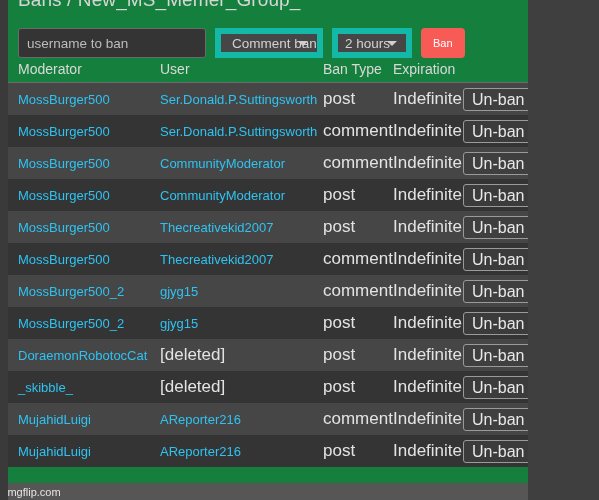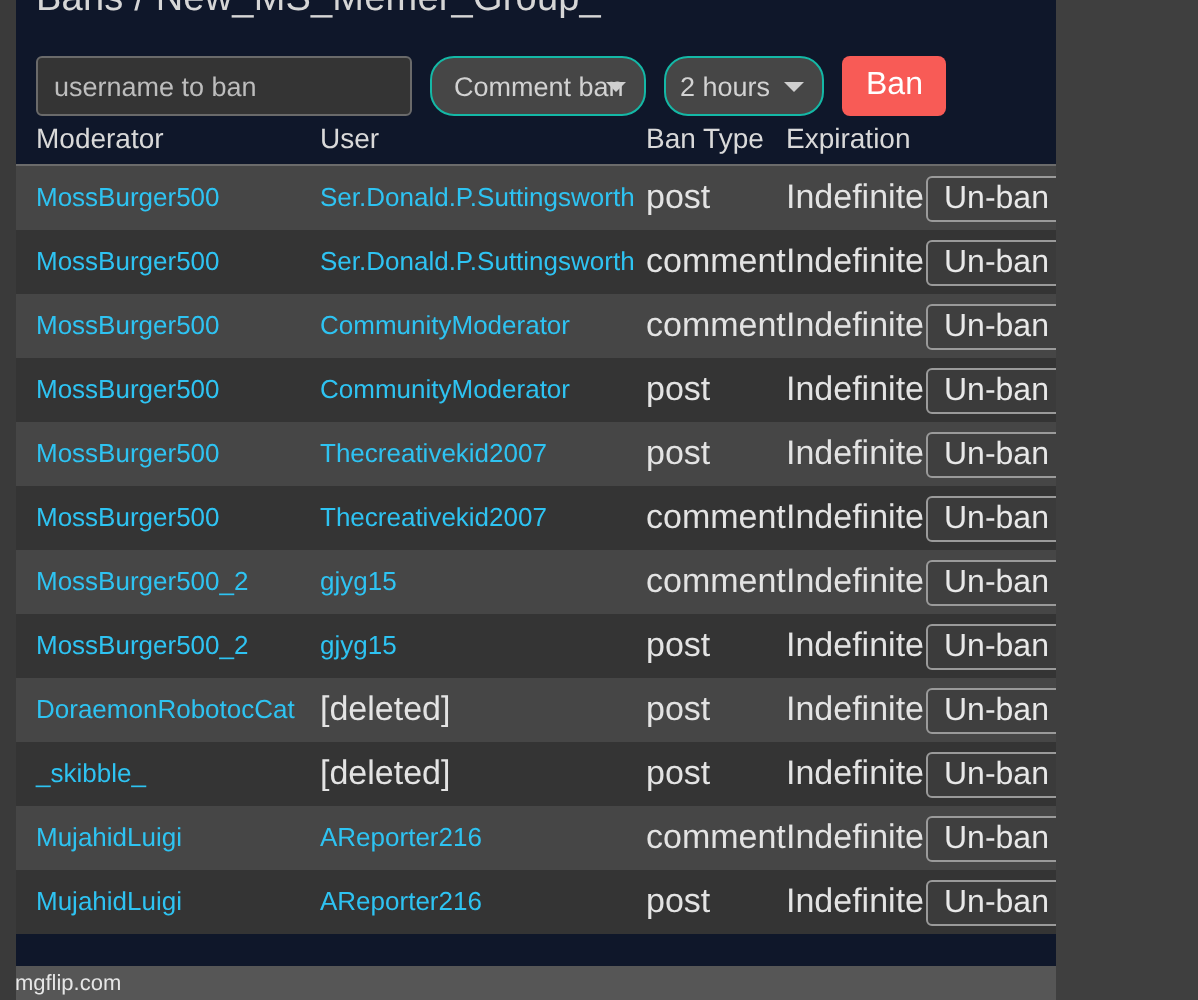--- a/index.html
+++ b/index.html
@@ -12,21 +12,21 @@
     height: 500px;
     overflow: hidden;
     background: #3f3f3f;
     font-family: "Liberation Sans", sans-serif;
     -webkit-font-smoothing: antialiased;
   }
   #page {
     position: relative;
     width: 528px;
     height: 500px;
-    background: #0f172a;
+    background: #15803d;
     overflow: hidden;
   }
   
   #left-gutter {
     position: absolute;
     left: 0; top: 0;
     width: 8px; height: 500px;
     background: #3a3a3a;
     z-index: 5;
   }
@@ -64,22 +64,22 @@
     padding: 0 8px;
     outline: none;
   }
   .ban-input::placeholder { color: #bdbdbd; opacity: 1; }
 
   .dropdown {
     position: relative;
     box-sizing: border-box;
     height: 30px;
     background: #464646;
-    border: 1px solid #14b8a6;
-    border-radius: 12px;
+    border: 6px solid #14b8a6;
+    border-radius: 0;
     color: #d2d2d2;
     font-size: 13.5px;
     display: flex;
     align-items: center;
     cursor: pointer;
     user-select: none;
   }
   #dd-bantype { margin-left: 9px; width: 108px; padding-left: 11px; }
   #dd-duration { margin-left: 9px; width: 80px; padding-left: 7px; }
   .dd-label { flex: 0 0 auto; white-space: nowrap; }
@@ -94,21 +94,21 @@
     border-top: 5px solid #cfcfcf;
   }
   #btn-ban {
     margin-left: 9px;
     height: 30px;
     box-sizing: border-box;
     background: #f85b56;
     border: none;
     border-radius: 4px;
     color: #ffffff;
-    font-size: 16px;
+    font-size: 11px;
     font-family: "Liberation Sans", sans-serif;
     padding: 0 12px;
     cursor: pointer;
   }
 
   
   #table {
     position: absolute;
     left: 8px;
     top: 56px;

